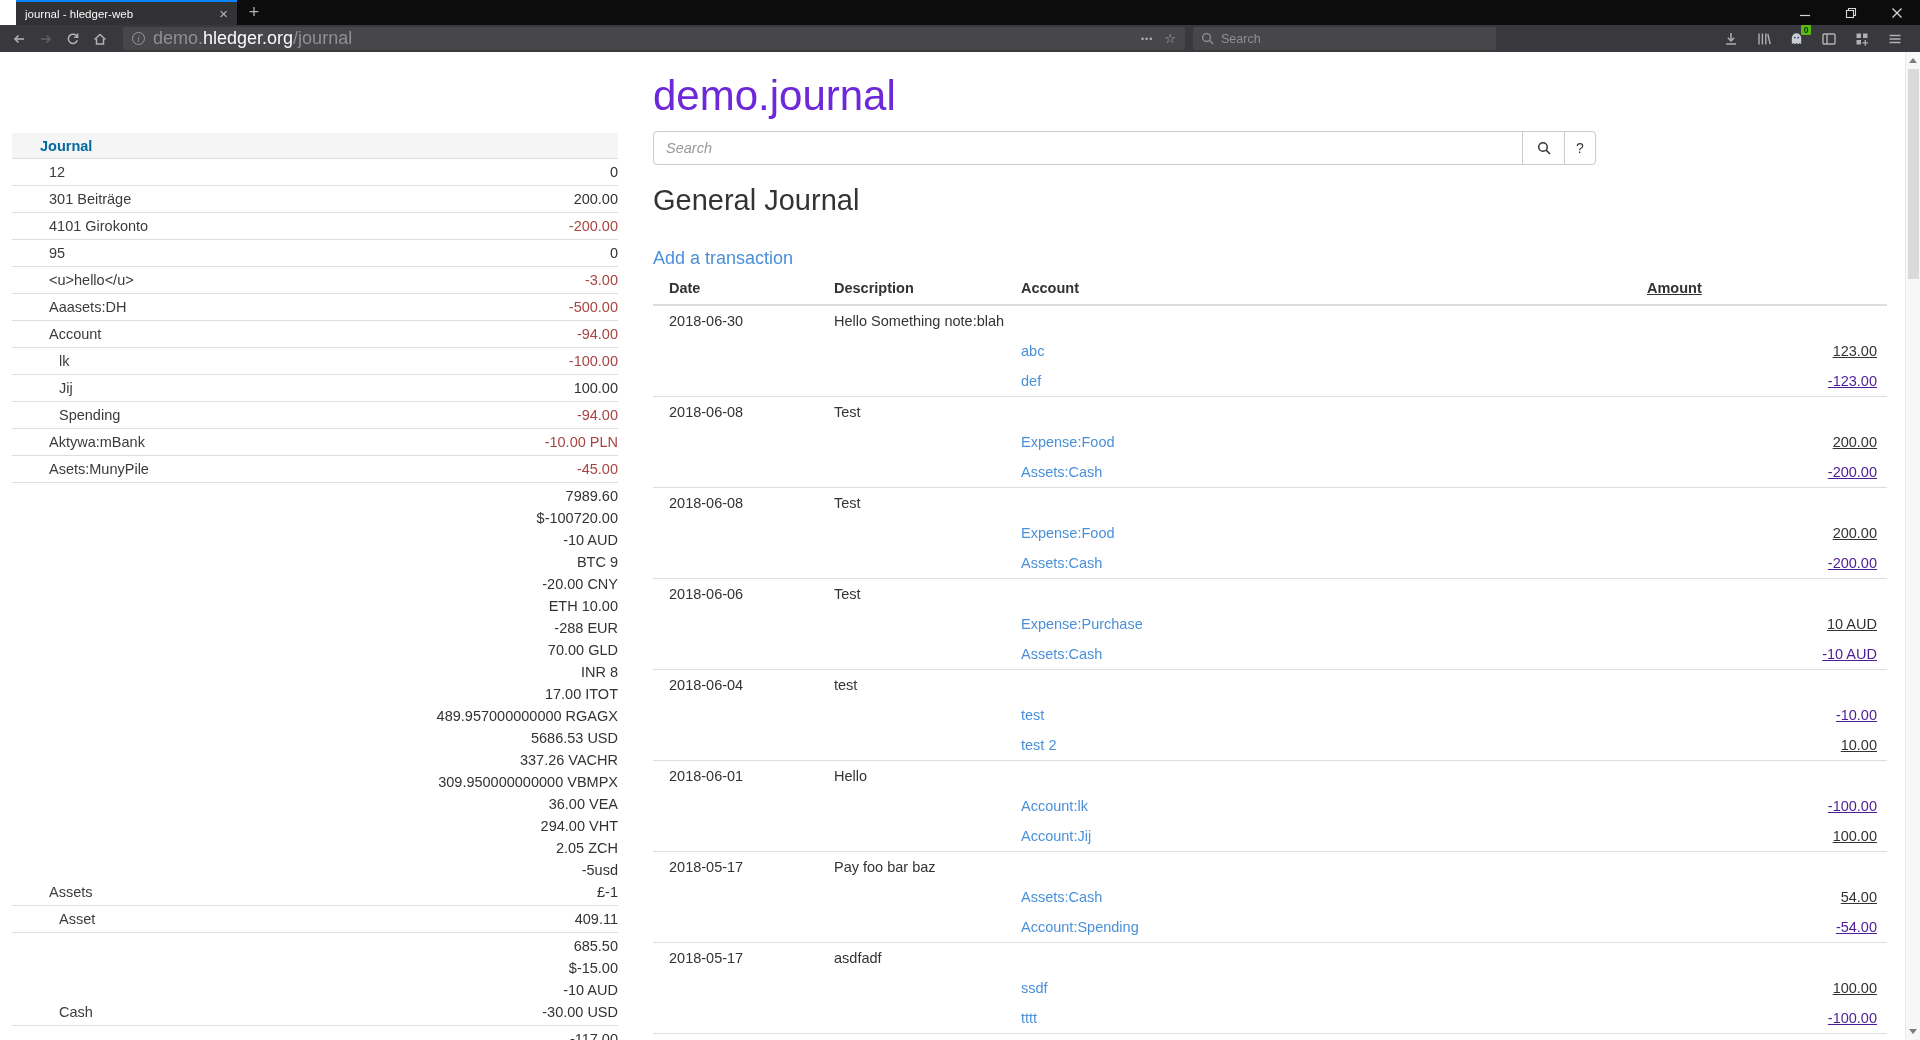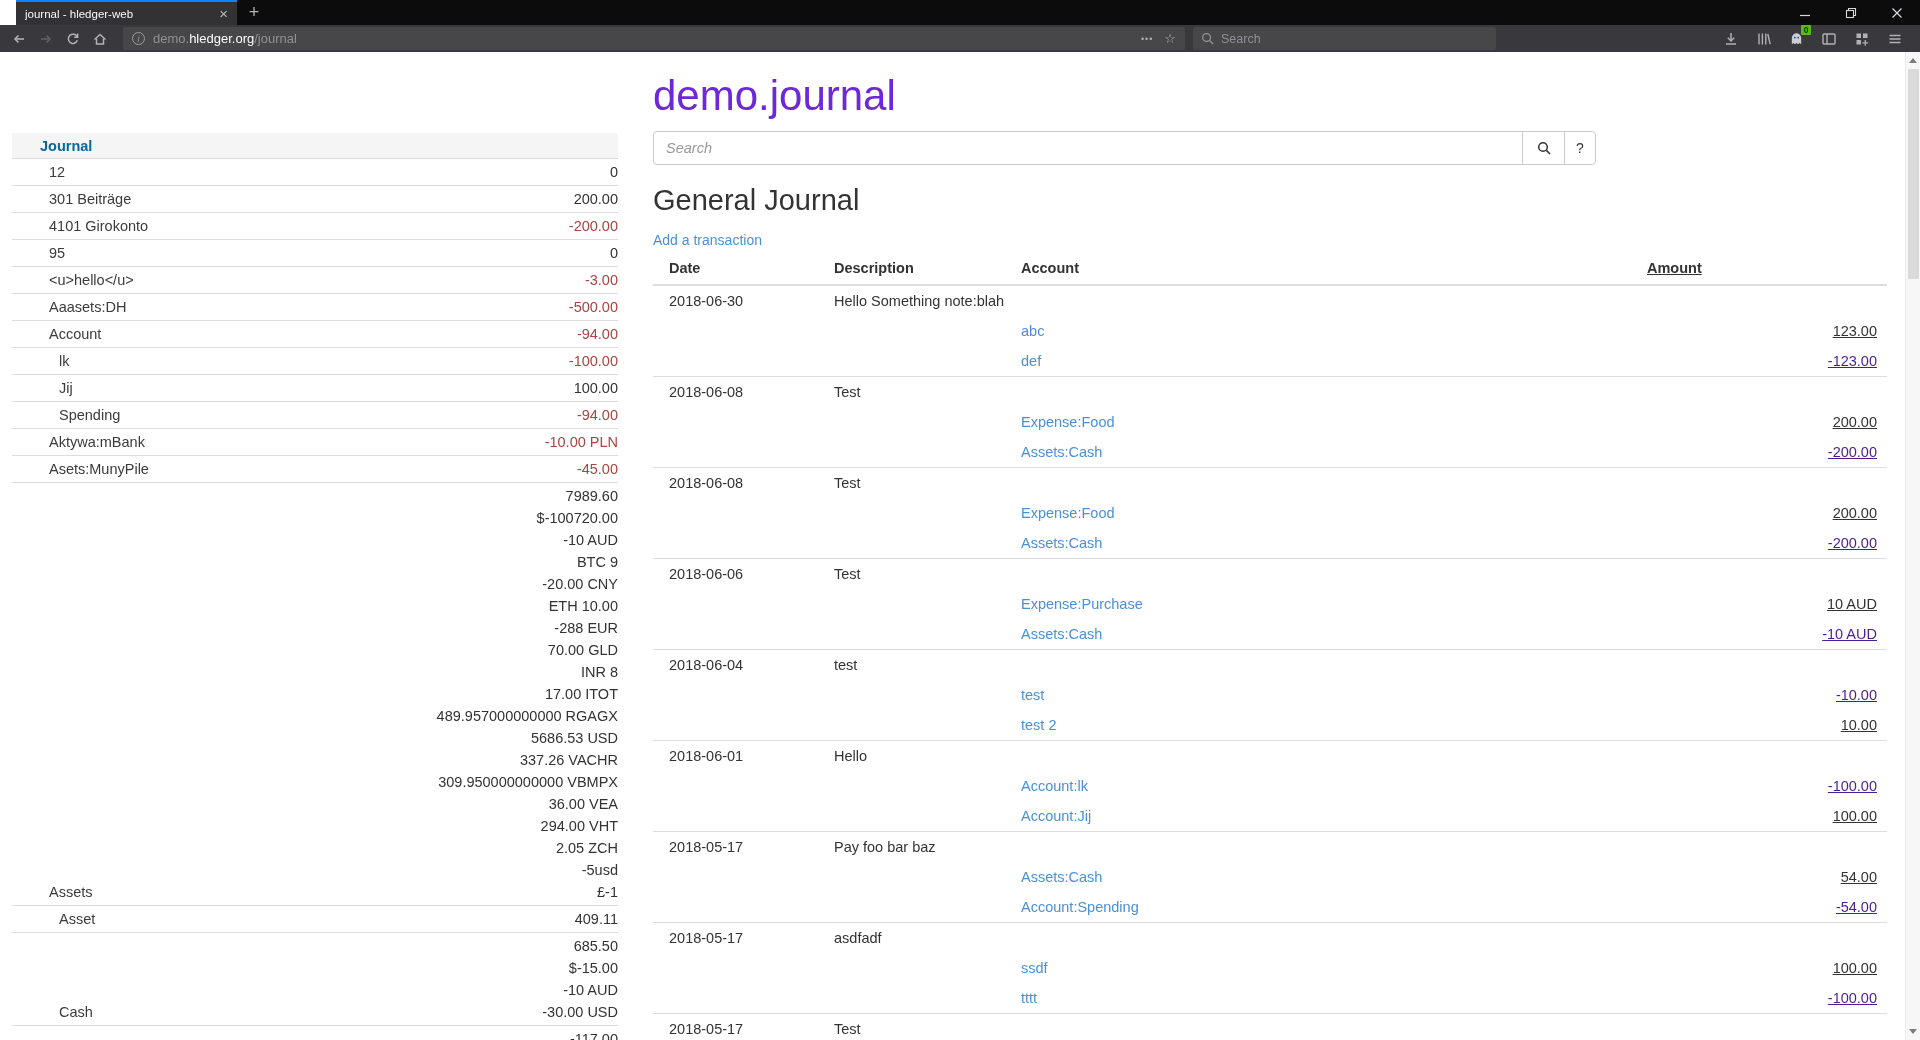--- a/index.html
+++ b/index.html
@@ -19,21 +19,21 @@
   .win-btn { width:46px; display:flex; align-items:center; justify-content:center; }
 
   .toolbar { position:absolute; top:25px; left:0; right:0; height:27px; background:#38383d;
              display:flex; align-items:center; padding:0 5px; }
   .navbtn { width:27px; height:24px; display:flex; align-items:center; justify-content:center; }
   .urlbar { margin-left:10px; width:1062px; height:23px; background:#474749; border-radius:2px;
             display:flex; align-items:center; padding:0 9px; gap:8px; }
   .url-info { width:13px; height:13px; border:1px solid #9a9aa2; border-radius:50%;
               color:#9a9aa2; font-size:9px; font-style:italic; display:flex;
               align-items:center; justify-content:center; flex:0 0 auto; }
-  .url-text { font-size:13px; color:#8f8f97; white-space:nowrap;text-align:center; }
+  .url-text { font-size:18px; color:#8f8f97; white-space:nowrap;text-align:center; }
   .url-domain { color:#fbfbfe; }
   .url-actions { margin-left:auto; display:flex; align-items:center; gap:11px; color:#b1b1b3; }
   .dots { font-size:9px; letter-spacing:1px; }
   .star { font-size:13px; font-family:"DejaVu Sans", sans-serif; }
   .searchbox { margin-left:8px; width:303px; height:23px; background:#474749; border-radius:2px;
                display:flex; align-items:center; padding:0 8px; gap:7px; }
   .search-ph { color:#8f8f97; font-size:12.5px; }
   .right-icons { margin-left:auto; display:flex; align-items:center; gap:17px; padding-right:12px; }
   .iconbtn { position:relative; display:flex; align-items:center; justify-content:center; }
   .badge { position:absolute; top:-6px; right:-7px; background:#57bb13; color:#10320a;
@@ -73,21 +73,21 @@
   .searchrow { margin-top:15px; display:flex; width:943px; }
   .searchrow input { flex:1; height:34px; border:1px solid #ccc; border-radius:4px 0 0 4px;
                      padding:6px 12px; font-size:14.5px; color:#555; outline:none; }
   .searchrow input::placeholder { font-style:italic; color:#999; opacity:1; }
   .sbtn { height:34px; border:1px solid #ccc; background:#fff; margin-left:-1px;
           display:flex; align-items:center; justify-content:center; cursor:pointer;
           font-family:"Liberation Sans", sans-serif; }
   .sbtn-search { width:43px; border-radius:0; }
   .sbtn-help { width:32px; border-radius:0 4px 4px 0; font-size:14px; color:#333; }
   .main h2 { margin:19px 0 0; font-size:29px; line-height:33px; font-weight:400; color:#333; }
-  .addlink { display:inline-block; margin-top:15px; color:#4a90d9; font-size:14px;
+  .addlink { display:inline-block; margin-top:31px; color:#4a90d9; font-size:18px;
              text-decoration:none; cursor:pointer; }
   table.txns { margin-top:7px; width:100%; border-collapse:collapse; font-size:14.5px;
                color:#333; }
   table.txns th { text-align:left; font-weight:bold; padding:4px 0 8px;
                   border-bottom:2px solid #ddd; }
   table.txns td { padding:7px 0; }
   .c-date { padding-left:16px !important; width:181px; }
   .c-amt  { text-align:right; padding-right:10px !important;text-decoration:underline; }
   .t-title td { border-top:1px solid #ddd; }
   .plink { color:#4a90d9; text-decoration:none; cursor:pointer; }

